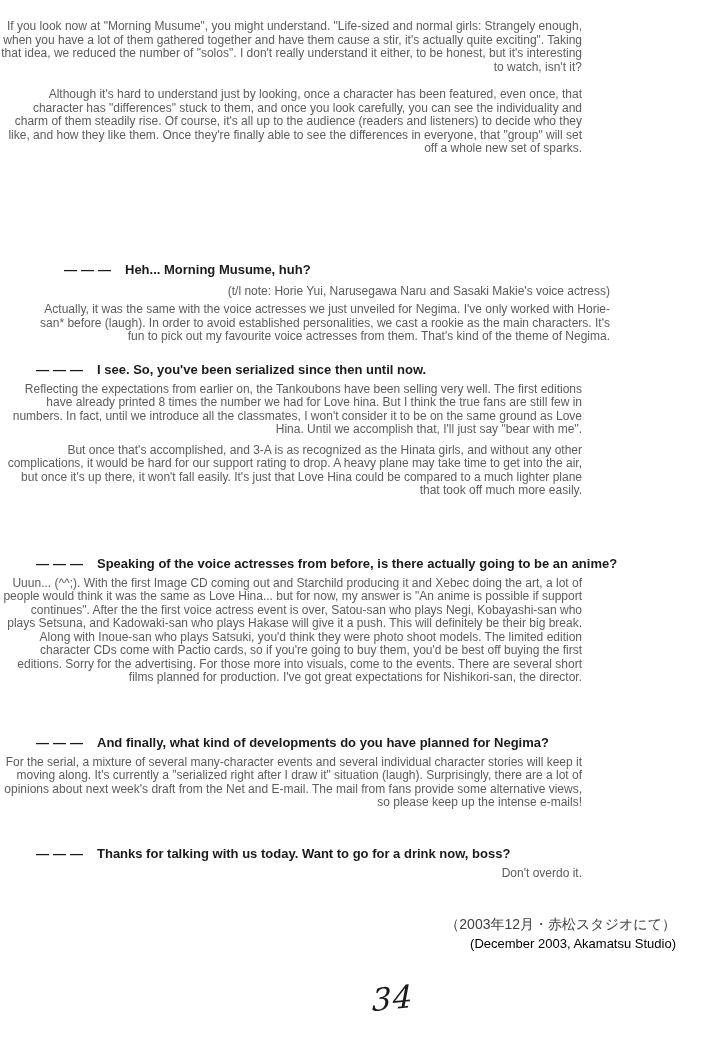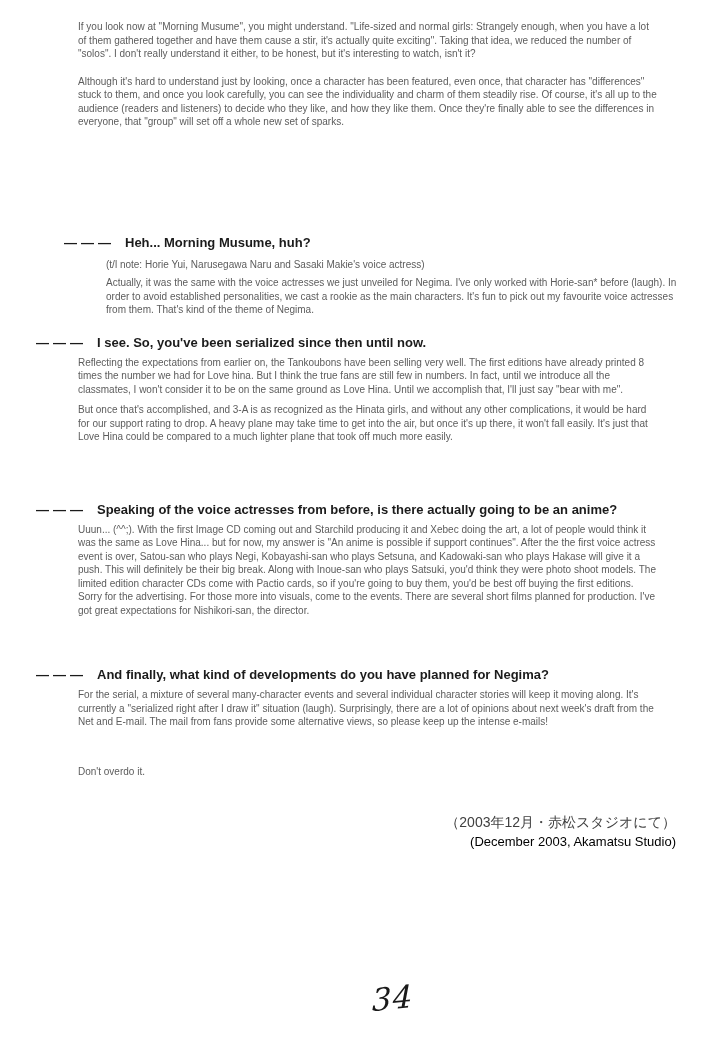--- a/index.html
+++ b/index.html
@@ -8,25 +8,24 @@
     width: 728px;
     height: 1059px;
     background: #ffffff;
     overflow: hidden;
     font-family: "Liberation Sans", "DejaVu Sans", sans-serif;
   }
   .content { padding-top: 20px; }
   p { margin: 0; }
   .body-text {
     color: #5c5c5c;
-    font-size: 10px;
+    font-size: 12px;
     line-height: 13.5px;
-    margin-left: 78px;
     width: 582px;
-    text-align: left;
+    text-align: right;
   }
   .intro p + p { margin-top: 14px; }
   .question {
     margin: 0 0 0 36px;
     font-size: 13px;
     line-height: 16px;
     font-weight: bold;
     color: #1b1b1b;
     white-space: nowrap;
   }
@@ -98,20 +97,21 @@
       <h2 class="question"><span class="dash">———</span><span>Speaking of the voice actresses from before, is there actually going to be an anime?</span></h2>
       <p class="body-text answer">Uuun... (^^;). With the first Image CD coming out and Starchild producing it and Xebec doing the art, a lot of people would think it was the same as Love Hina... but for now, my answer is "An anime is possible if support continues". After the the first voice actress event is over, Satou-san who plays Negi, Kobayashi-san who plays Setsuna, and Kadowaki-san who plays Hakase will give it a push. This will definitely be their big break. Along with Inoue-san who plays Satsuki, you'd think they were photo shoot models. The limited edition character CDs come with Pactio cards, so if you're going to buy them, you'd be best off buying the first editions. Sorry for the advertising. For those more into visuals, come to the events. There are several short films planned for production. I've got great expectations for Nishikori-san, the director.</p>
     </section>
 
     <section class="sec-4">
       <h2 class="question"><span class="dash">———</span><span>And finally, what kind of developments do you have planned for Negima?</span></h2>
       <p class="body-text answer">For the serial, a mixture of several many-character events and several individual character stories will keep it moving along. It's currently a "serialized right after I draw it" situation (laugh). Surprisingly, there are a lot of opinions about next week's draft from the Net and E-mail. The mail from fans provide some alternative views, so please keep up the intense e-mails!</p>
     </section>
 
     <section class="sec-5">
+      <h2 class="question"><span class="dash">———</span><span>Thanks for talking with us today. Want to go for a drink now, boss?</span></h2>
       <p class="body-text answer">Don't overdo it.</p>
     </section>
 
     <div class="footer">
       <div class="jp">（2003年12月・赤松スタジオにて）</div>
       <div class="en">(December 2003, Akamatsu Studio)</div>
     </div>
 
   </div>
 

